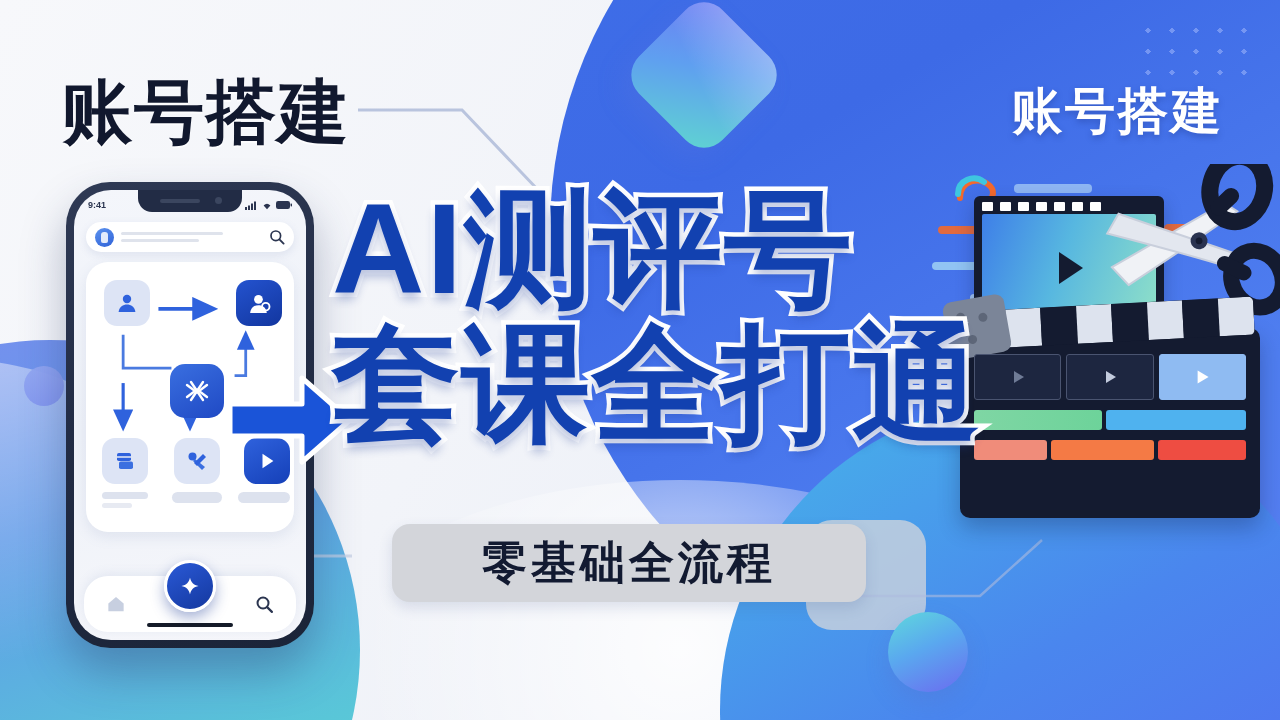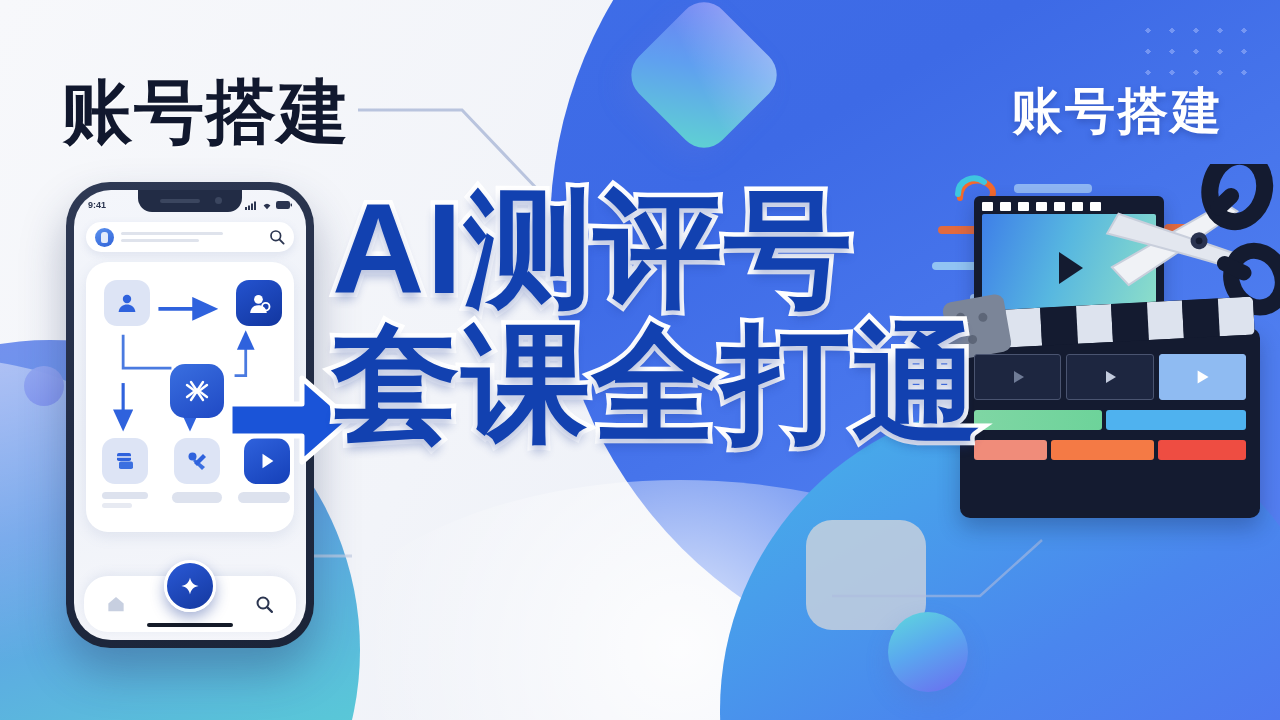--- a/index.html
+++ b/index.html
@@ -532,14 +532,17 @@
         <span class="clipbar" style="flex:0.9;background:#ee4d42;"></span>
       </div>
     </div>
   </div>
 
   <div class="title-wrap">
     <div class="title-line l1">AI测评号</div>
     <div class="title-line l2">套课全打通</div>
   </div>
 
+  <div class="subtitle-pill">
+    <span class="subtitle-text">零基础全流程</span>
+  </div>
 
 </div>
 
 </body></html>

